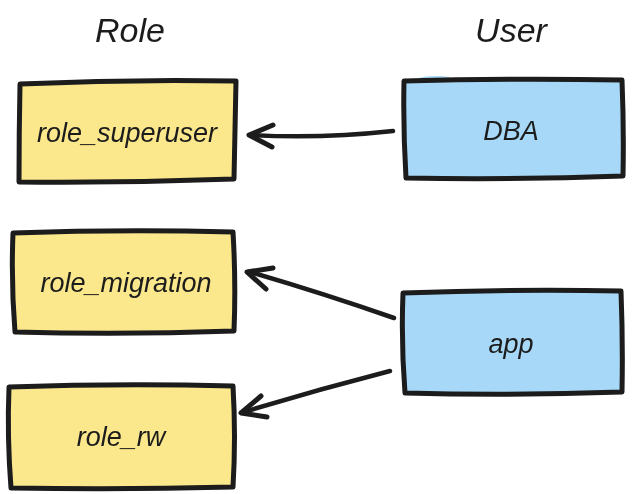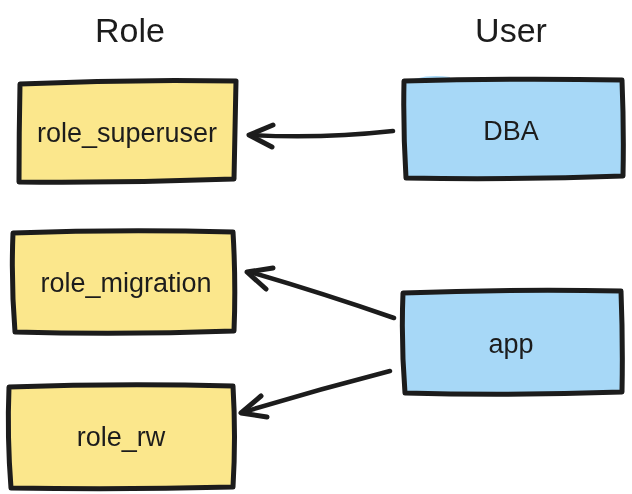--- a/index.html
+++ b/index.html
@@ -7,20 +7,21 @@
     padding: 0;
     background: var(--background, #ffffff);
     font-family: "Liberation Sans", sans-serif;
   }
   .stage {
     position: relative;
     width: 632px;
     height: 494px;
     overflow: hidden;
     background: var(--background, #ffffff);
+    font-style: italic;
   }
   svg text {
     font-family: "Liberation Sans", sans-serif;
     fill: var(--stroke, #1b1b1b);
   }
   .col-title {
     font-size: 34px;
     text-anchor: middle;
   }
   .label {

